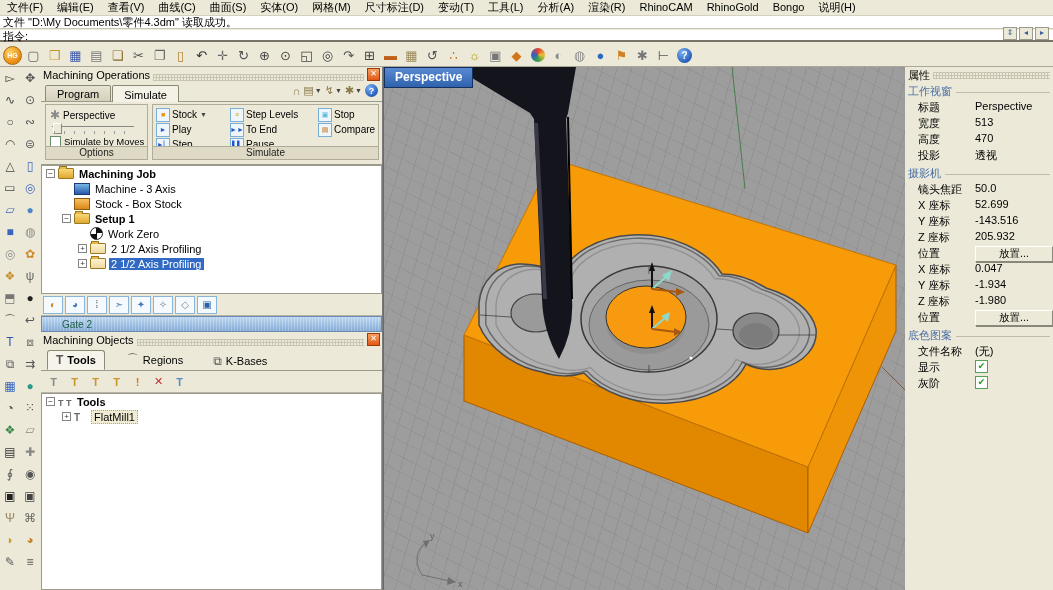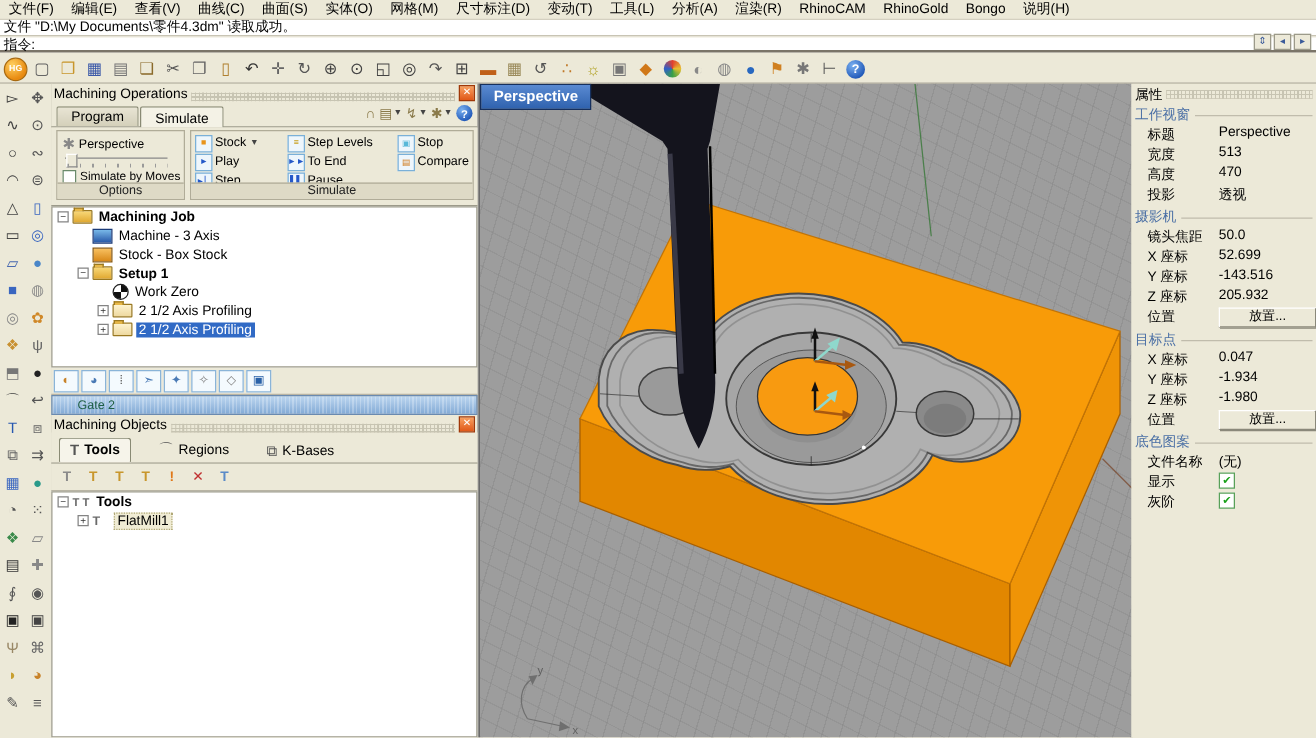--- a/index.html
+++ b/index.html
@@ -707,24 +707,20 @@
         <span class="pvalue">-143.516</span>
       </div>
       <div class="prow">
         <span class="plabel">Z 座标</span>
         <span class="pvalue">205.932</span>
       </div>
       <div class="prow">
         <span class="plabel">位置</span>
         <span class="pbtn">放置...</span>
       </div>
-      <div class="sec-title">
-        <span>目标点</span>
-        <span class="sec-line"></span>
-      </div>
       <div class="prow">
         <span class="plabel">X 座标</span>
         <span class="pvalue">0.047</span>
       </div>
       <div class="prow">
         <span class="plabel">Y 座标</span>
         <span class="pvalue">-1.934</span>
       </div>
       <div class="prow">
         <span class="plabel">Z 座标</span>

